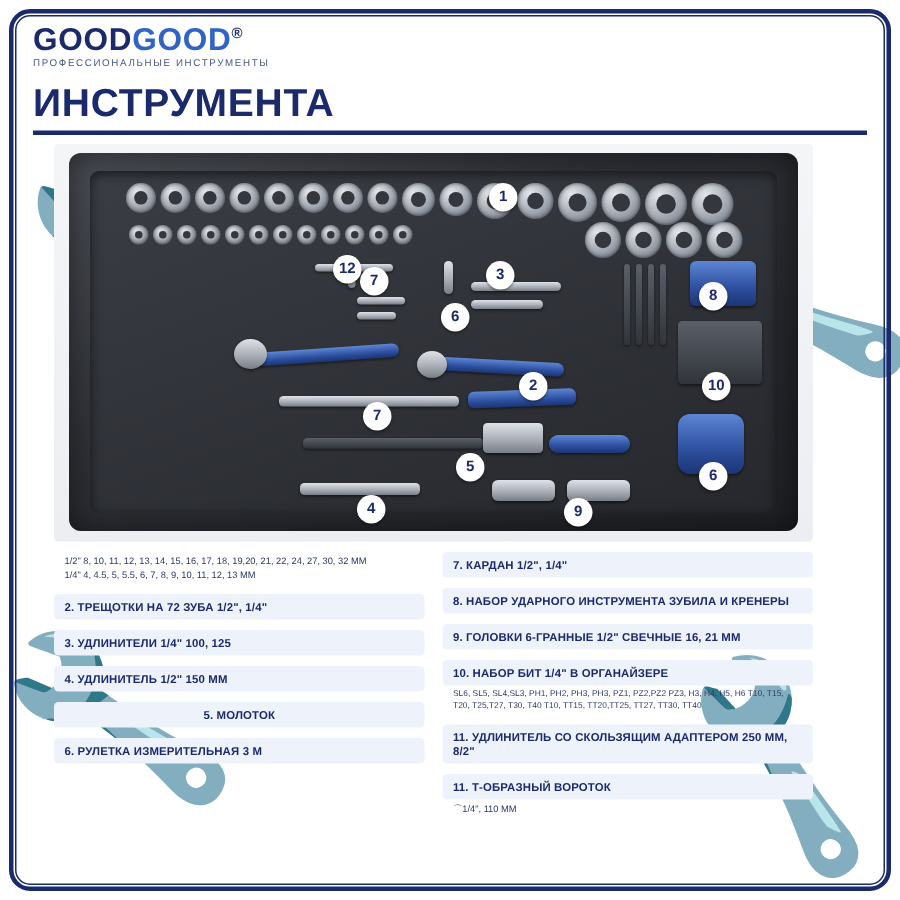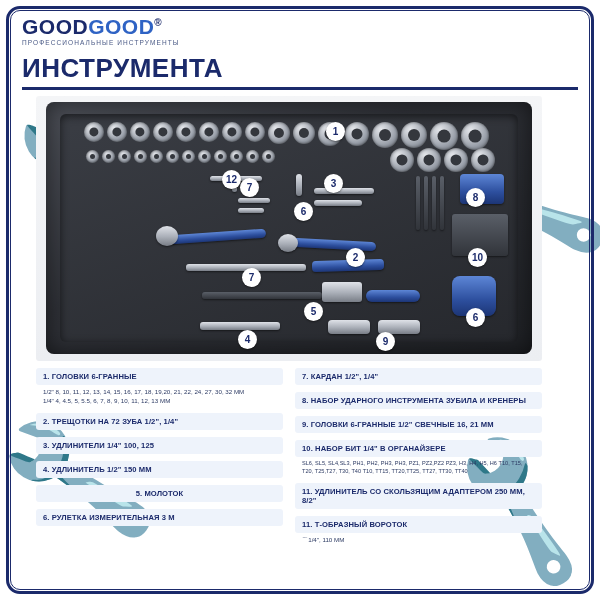--- a/index.html
+++ b/index.html
@@ -358,21 +358,20 @@
       <div class="badge" style="left:422px; top:146px;">10</div>
       <div class="badge" style="left:248px; top:100px;">6</div>
       <div class="badge" style="left:176px; top:68px;">12</div>
     </div>
   </div>
 
   <div class="legend">
 
     <div class="legend-col">
       <div class="legend-item">
-        <div class="item-title">1. ГОЛОВКИ 6-ГРАННЫЕ</div>
         <div class="item-desc" style="white-space:pre-line;">1/2" 8, 10, 11, 12, 13, 14, 15, 16, 17, 18, 19,20, 21, 22, 24, 27, 30, 32 ММ
 1/4" 4, 4.5, 5, 5.5, 6, 7, 8, 9, 10, 11, 12, 13 ММ</div>
       </div>
       <div class="legend-item">
         <div class="item-title">2. ТРЕЩОТКИ НА 72 ЗУБА 1/2", 1/4"</div>
       </div>
       <div class="legend-item">
         <div class="item-title">3. УДЛИНИТЕЛИ 1/4" 100, 125</div>
       </div>
       <div class="legend-item">

